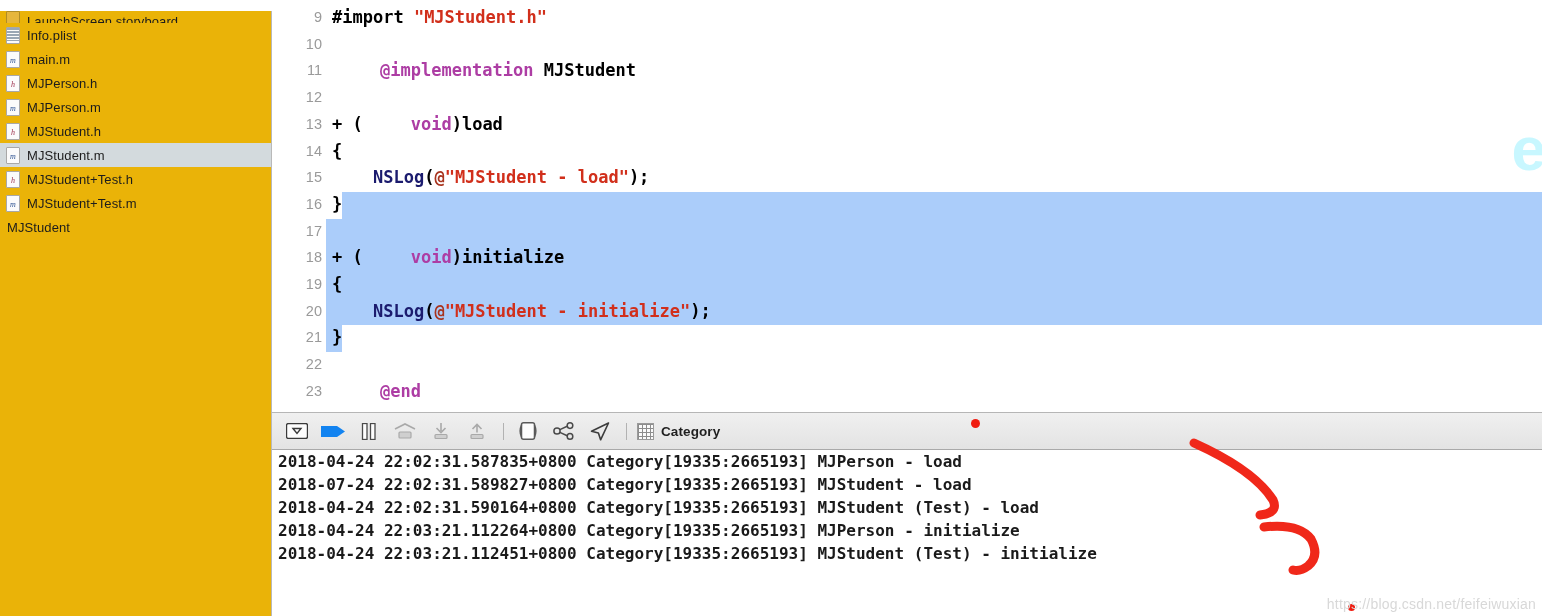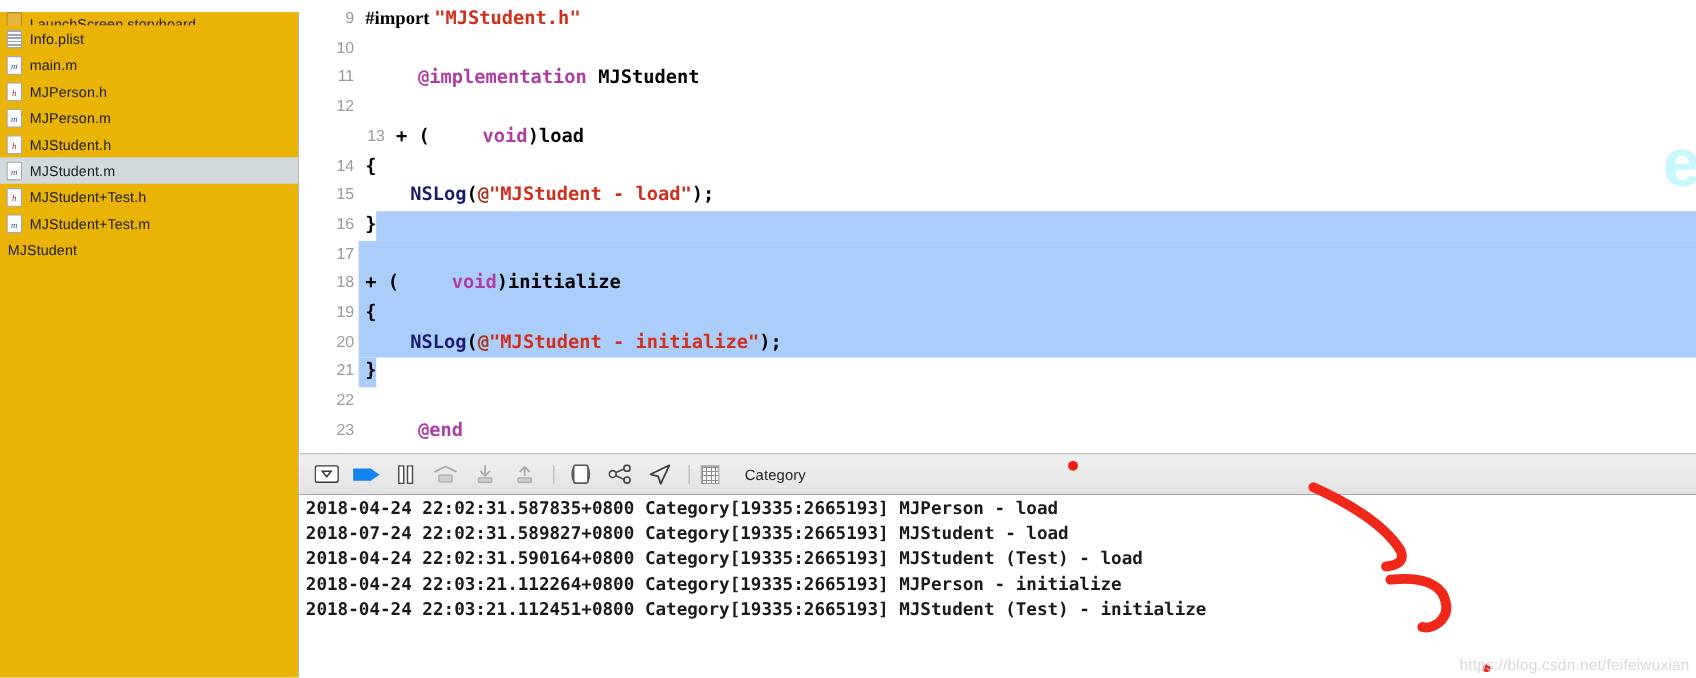--- a/index.html
+++ b/index.html
@@ -129,21 +129,21 @@
     color: #000000;
     font-weight: 600;
   }
   .sel-band {
     position: absolute;
     background: #abcdfa;
     z-index: 0;
   }
   .code-line .gutter, .code-line .codetext { z-index: 2; }
   
-  .t-pre     { color: #000000; font-family: Liberation Serif, serif; }
+  .t-pre     { color: #000000; }
   .t-str     { color: #d12f1b; }
   .t-kw      { color: #ad3da4; padding-left: 48px; }
   .t-plain   { color: #000000; }
   .t-fn      { color: #1b1b6e; }
   .t-strat   { color: #a8341f; }
 
   
   #debug-bar {
     position: absolute;
     left: 0; right: 0;
@@ -179,24 +179,23 @@
     margin-right: 7px;
     background:
       repeating-linear-gradient(to right, #8d8d8d 0px, #8d8d8d 1px, transparent 1px, transparent 4px),
       repeating-linear-gradient(to bottom, #8d8d8d 0px, #8d8d8d 1px, transparent 1px, transparent 4px),
       #fbfbfb;
     border: 1px solid #9a9a9a;
     box-sizing: border-box;
   }
   .scheme-chip .scheme-name {
     font-size: 13.5px;
-    font-weight: normal;
+    font-weight: bold;
     color: #1f1f1f;
     letter-spacing: 0.1px;
-    margin-left: 16px;
   }
 
   
   #console {
     position: absolute;
     left: 0; right: 0;
     top: 450px;
     bottom: 0;
     background: #ffffff;
     padding: 0 0 0 6px;
@@ -301,21 +300,21 @@
       <div id="sel-layer">
           <div class="sel-band" style="top: 191.9px; height: 26.7px; left: 70.25px; right: 0px;"></div>
           <div class="sel-band" style="top: 218.6px; height: 106.8px; left: 54px; right: 0px;"></div>
           <div class="sel-band" style="top: 325.4px; height: 26.7px; left: 54px; right: calc(100% - 70.25px);"></div>
         </div>
       <div id="code-lines">
           <div class="code-line" style="position: absolute; left: 0px; right: 0px; top: 4px;"><span class="gutter">9</span><span class="codetext"><span class="t-pre">#import </span><span class="t-str">"MJStudent.h"</span></span></div>
           <div class="code-line" style="position: absolute; left: 0px; right: 0px; top: 30.7px;"><span class="gutter">10</span><span class="codetext"></span></div>
           <div class="code-line" style="position: absolute; left: 0px; right: 0px; top: 57.4px;"><span class="gutter">11</span><span class="codetext"><span class="t-kw">@implementation</span><span class="t-plain"> MJStudent</span></span></div>
           <div class="code-line" style="position: absolute; left: 0px; right: 0px; top: 84.1px;"><span class="gutter">12</span><span class="codetext"></span></div>
-          <div class="code-line" style="position: absolute; left: 0px; right: 0px; top: 110.8px; margin-left: 28px;"><span class="gutter">13</span><span class="codetext"><span class="t-plain">+ (</span><span class="t-kw">void</span><span class="t-plain">)load</span></span></div>
+          <div class="code-line" style="position: absolute; left: 0px; right: 0px; top: 110.8px;"><span class="gutter">13</span><span class="codetext"><span class="t-plain">+ (</span><span class="t-kw">void</span><span class="t-plain">)load</span></span></div>
           <div class="code-line" style="position: absolute; left: 0px; right: 0px; top: 137.5px;"><span class="gutter">14</span><span class="codetext"><span class="t-plain">{</span></span></div>
           <div class="code-line" style="position: absolute; left: 0px; right: 0px; top: 164.2px;"><span class="gutter">15</span><span class="codetext"><span class="t-plain">    </span><span class="t-fn">NSLog</span><span class="t-plain">(</span><span class="t-strat">@</span><span class="t-str">"MJStudent - load"</span><span class="t-plain">);</span></span></div>
           <div class="code-line" style="position: absolute; left: 0px; right: 8px; top: 190.9px;"><span class="gutter">16</span><span class="codetext"><span class="t-plain">}</span></span></div>
           <div class="code-line" style="position: absolute; left: 0px; right: 0px; top: 217.6px;"><span class="gutter">17</span><span class="codetext"></span></div>
           <div class="code-line" style="position: absolute; left: 0px; right: 0px; top: 244.3px;"><span class="gutter">18</span><span class="codetext"><span class="t-plain">+ (</span><span class="t-kw">void</span><span class="t-plain">)initialize</span></span></div>
           <div class="code-line" style="position: absolute; left: 0px; right: 0px; top: 271px;"><span class="gutter">19</span><span class="codetext"><span class="t-plain">{</span></span></div>
           <div class="code-line" style="position: absolute; left: 0px; right: 0px; top: 297.7px;"><span class="gutter">20</span><span class="codetext"><span class="t-plain">    </span><span class="t-fn">NSLog</span><span class="t-plain">(</span><span class="t-strat">@</span><span class="t-str">"MJStudent - initialize"</span><span class="t-plain">);</span></span></div>
           <div class="code-line" style="position: absolute; left: 0px; right: 0px; top: 324.4px;"><span class="gutter">21</span><span class="codetext"><span class="t-plain">}</span></span></div>
           <div class="code-line" style="position: absolute; left: 0px; right: 0px; top: 351.1px;"><span class="gutter">22</span><span class="codetext"></span></div>
           <div class="code-line" style="position: absolute; left: 0px; right: 0px; top: 377.8px;"><span class="gutter">23</span><span class="codetext"><span class="t-kw">@end</span></span></div>

